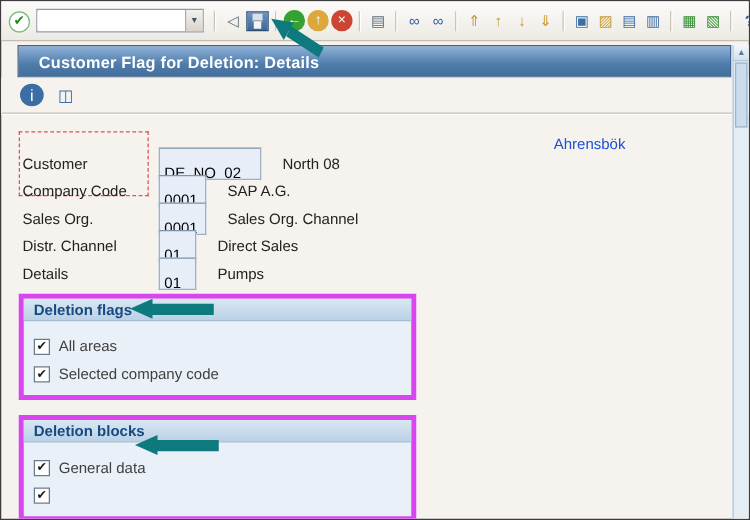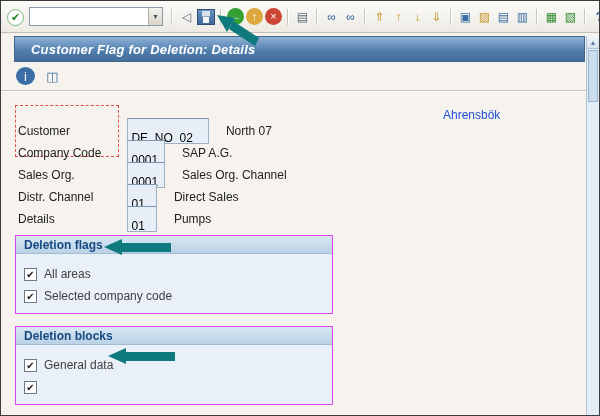--- a/index.html
+++ b/index.html
@@ -14,41 +14,41 @@
   .cmd{display:inline-flex;align-items:center;height:19px;background:#fff;border:1px solid #8a9aa8;margin:0 4px;flex:none}
   .cmd input{width:118px;height:15px;border:none;outline:none;font-size:11px;padding:0 3px;font-family:"Liberation Sans",sans-serif}
   .cmd .dd{width:14px;height:17px;font-size:7px;color:#445566;display:flex;align-items:center;justify-content:center;background:linear-gradient(#f4f2ec,#d8d4ca);border-left:1px solid #b0aca2;cursor:pointer}
   [data-name="save-icon"]{background:linear-gradient(#6a94c4,#3d6898);border:1px solid #2c4e74;position:relative;width:18px;height:16px}
   [data-name="save-icon"]::before{content:"";position:absolute;top:1px;left:4px;right:4px;height:5px;background:#d9e1ea;border-bottom:1px solid #9aa8b8}
   [data-name="save-icon"]::after{content:"";position:absolute;bottom:1px;left:5px;right:5px;height:6px;background:#f4f4f4}
   [data-name="help-icon"]{font-weight:bold}
 
   
   .title-bar{height:26px;margin:3px 14px 0 13px;background:linear-gradient(180deg,#8fb2d8,#4e7cab 60%,#446e9b);display:flex;align-items:center;padding-left:16px;border:1px solid #3f648d}
-  .title-bar span{color:#ffffff;font-size:13px;font-weight:bold;font-style:italic;letter-spacing:.2px}
+  .title-bar span{color:#ffffff;font-size:13px;font-weight:bold;letter-spacing:.2px}
 
   
   .app-toolbar{height:29px;display:flex;align-items:center;gap:7px;padding:0 14px;border-bottom:1px solid #c6c2b8;background:#f6f3ee;box-shadow:0 1px 0 #ffffff}
   .app-toolbar .tbicon{width:19px;height:18px;font-size:13px}
 
   
   .content{position:relative;padding:14px 0 0 14px}
   .form-row{position:relative;height:22px}
   .lbl{display:inline-block;width:104px;font-size:12px;color:#222;border:1px dashed transparent;padding:18px 2px;vertical-align:middle}
   div.form-row:nth-of-type(1) .lbl{border-color:#e05050}
   .val{display:inline-block;height:17px;background:#e7eef7;border:1px solid #9db0c4;border-top-color:#7e94aa;font-size:12px;padding:12px 3px;vertical-align:middle;margin-left:4px;overflow:hidden;white-space:nowrap;cursor:text}
   div.form-row:nth-of-type(1) .val{width:82px}
   div.form-row:nth-of-type(2) .val,div.form-row:nth-of-type(3) .val{width:38px}
   div.form-row:nth-of-type(4) .val,div.form-row:nth-of-type(5) .val{width:30px}
   .desc{font-size:12px;color:#222;margin-left:12px;vertical-align:middle}
   .extra{position:absolute;left:428px;top:3px;font-size:12px;color:#1d4ed8}
   .extra:empty,.desc:empty{display:none}
 
   
-  .groupbox{width:318px;border:1px solid #d946ef;background:#e9f0f7;margin-top:20px}
+  .groupbox{width:318px;border:4px solid #d946ef;background:#e9f0f7;margin-top:20px}
   .groupbox.second{margin-top:12px}
   .group-header{height:18px;background:linear-gradient(#d9e7f3,#bbd1e6);border-bottom:1px solid #a2bcd4;display:flex;align-items:center;padding-left:8px}
   .group-header span{font-size:12px;font-weight:bold;color:#174a80}
   .group-body{padding:9px 8px 6px}
   .cb-row{height:22px;display:flex;align-items:center;cursor:default}
   .cb{width:13px;height:13px;background:#ffffff;border:1px solid #6a7a88;margin-right:7px;font-size:10px;line-height:11px;text-align:center;color:#1a1a1a;flex:none;cursor:pointer}
   .cb.on::after{content:"✔"}
   .cb-label{font-size:12px;color:#404040}
 
   
@@ -112,21 +112,21 @@
       </span>
   </div>
 
   <div class="content" data-name="content-area">
 
     <div class="form-area" data-name="customer-form">
 
         <div class="form-row" data-name="form-row">
           <span class="lbl" data-name="field-label">Customer</span>
           <span class="val" data-name="field-input">DE_NO_02</span>
-          <span class="desc" data-name="field-description">North 07</span>
+          <span class="desc" data-name="field-description">North 08</span>
           <span class="extra" data-name="field-extra-description">Ahrensbök</span>
         </div>
 
         <div class="form-row" data-name="form-row">
           <span class="lbl" data-name="field-label">Company Code</span>
           <span class="val" data-name="field-input">0001</span>
           <span class="desc" data-name="field-description">SAP A.G.</span>
           
         </div>
 

